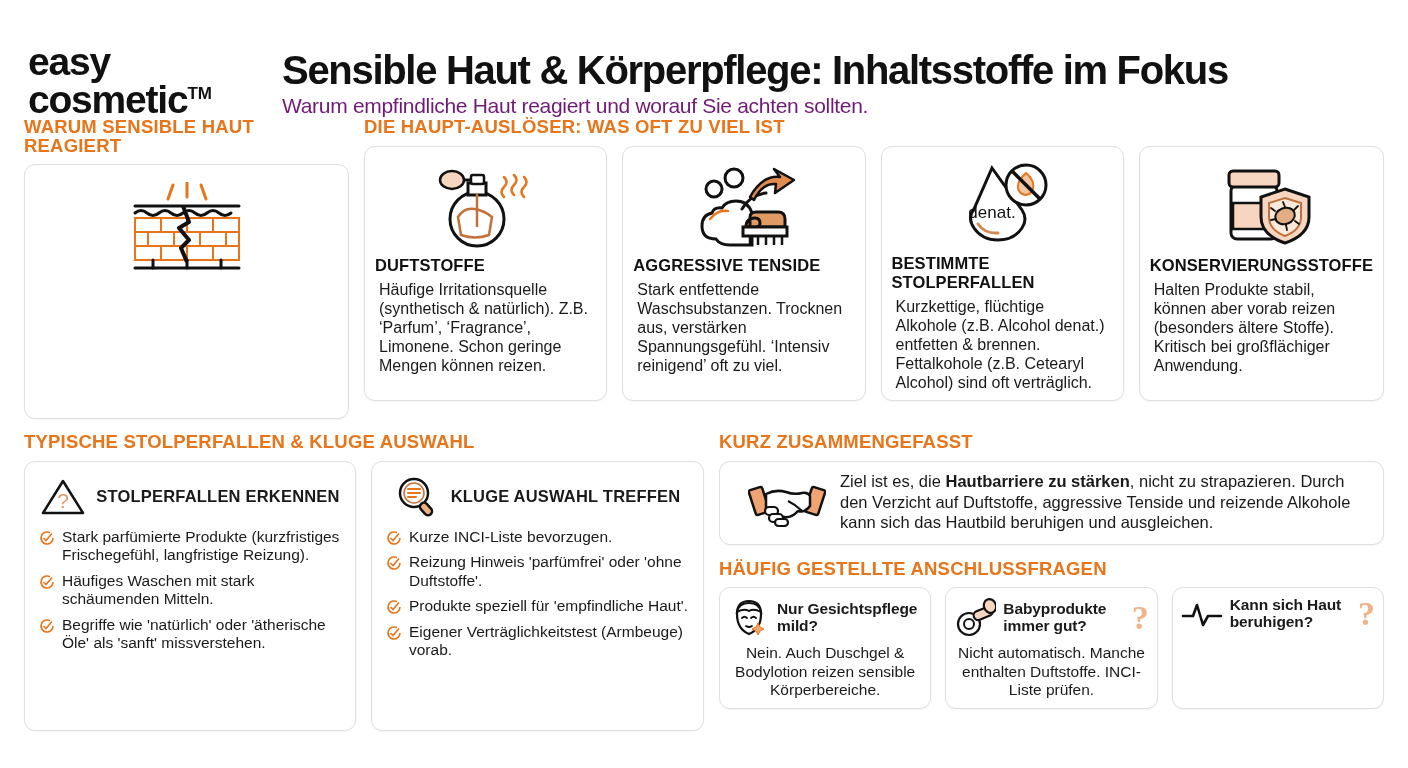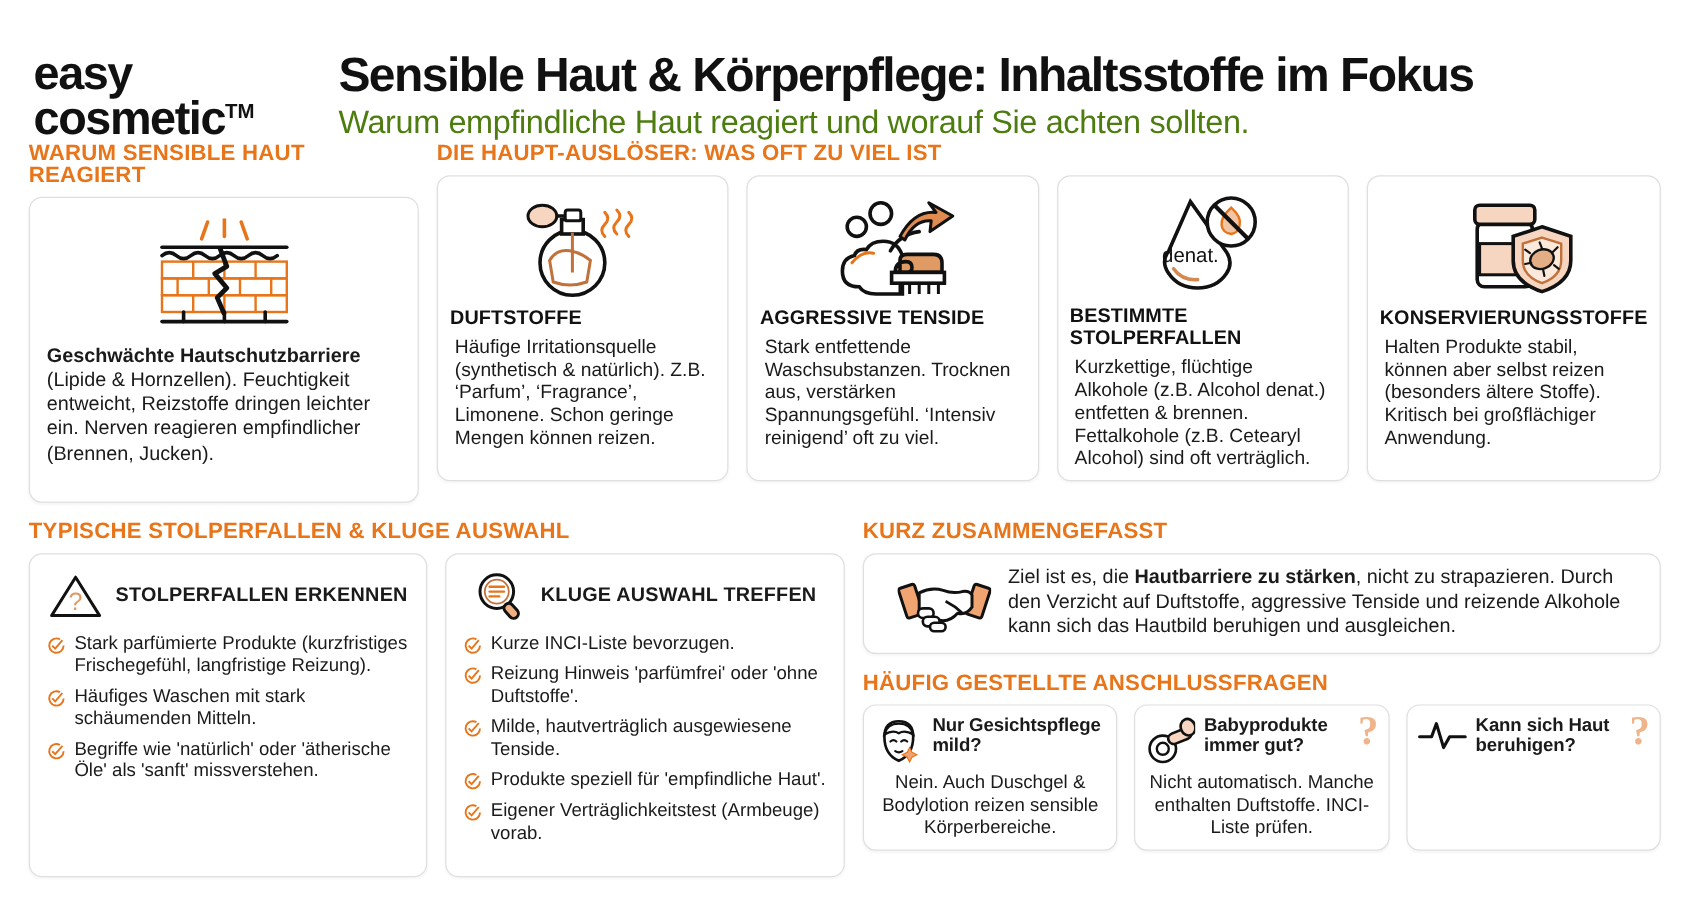--- a/index.html
+++ b/index.html
@@ -16,21 +16,21 @@
   .header { display: flex; align-items: flex-end; padding-top: 14px; height: 118px; }
   .logo { width: 258px; flex: 0 0 258px; padding-left: 4px; padding-top: 8px; }
   .logo-l1 { font-size: 39px; font-weight: 800; letter-spacing: -1.2px; line-height: 0.96; color: #111; }
   .logo-l2 { font-size: 39px; font-weight: 800; letter-spacing: -1.2px; line-height: 0.96; color: #111; }
   .logo-tm { font-size: 17px; font-weight: 700; vertical-align: super; letter-spacing: 0; }
   .head-text { padding-top: 4px; }
   .head-title {
     font-size: 40px; font-weight: 800; letter-spacing: -1.3px;
     line-height: 1.06; color: #111; white-space: nowrap;
   }
-  .head-sub { font-size: 27px; font-weight: 400; color: #4d7c0f; letter-spacing: -0.3px; margin-top: 3px; }
+  .head-sub { font-size: 21px; font-weight: 400; color: #701a75; letter-spacing: -0.3px; margin-top: 3px; }
 
   
   .sec-title {
     color: #E8751A; font-size: 18.5px; font-weight: 800; letter-spacing: 0.2px;
     text-transform: uppercase; line-height: 1; margin-bottom: 9px;
   }
 
   
   .card {
     background: #fff; border: 1px solid #dfdfdf; border-radius: 11px;
@@ -71,21 +71,21 @@
 
   
   .sum-card { padding: 12px 28px 13px; display: flex; gap: 14px; align-items: center; height: 84px; }
   .sum-card .txt { font-size: 16.5px; line-height: 1.25; }
   .sum-card .txt b { font-weight: 800; }
 
   
   .faq-title { margin-top: 15px; }
   .faq-row { display: flex; gap: 14px; }
   .faq-card { flex: 1 1 0; padding: 9px 8px 10px; text-align: center; height: 122px; }
-  .faq-head { display: flex; align-items: flex-start; gap: 7px; justify-content: flex-start; }
+  .faq-head { display: flex; align-items: center; gap: 7px; justify-content: flex-start; }
   .faq-head .q { font-size: 15.5px; font-weight: 800; line-height: 1.08; text-align: left; letter-spacing: -0.1px; }
   .faq-body { font-size: 15.5px; line-height: 1.2; margin-top: 5px; }
   .qmark { color: #F0B48A; font-size: 34px; font-weight: 800; line-height: 0.75; font-family: "Liberation Serif", serif; }
   svg { display: block; }
 </style>
 </head>
 <body>
 
 <div class="page">
 
@@ -131,21 +131,20 @@
               <line x1="8" y1="24" x2="112" y2="24"></line>
               <path d="M8 31 q6 -5 12 0 t12 0 t12 0 t12 0 t12 0 t12 0 t12 0 t12 0"></path>
               <line x1="8" y1="86" x2="112" y2="86"></line>
               <line x1="26" y1="78" x2="26" y2="86"></line>
                 <line x1="60" y1="78" x2="60" y2="86"></line>
                 <line x1="94" y1="78" x2="94" y2="86"></line>
             </g>
             <path d="M56 24 L62 40 L52 46 L62 58 L54 66 L60 80" fill="none" stroke="#111" stroke-width="4" stroke-linejoin="round"></path>
           </svg>
         </div>
-        <div class="bdy"><b>Geschwächte Hautschutzbarriere</b><span> (Lipide &amp; Hornzellen). Feuchtigkeit entweicht, Reizstoffe dringen leichter ein. Nerven reagieren empfindlicher (Brennen, Jucken).</span></div>
       </div>
     </div>
 
     <div class="block-triggers">
       <div class="sec-title">DIE HAUPT-AUSLÖSER: WAS OFT ZU VIEL IST</div>
       <div class="cards-4">
 
         <div class="card icard">
           <div class="ico">
             <svg width="108" height="90" viewBox="0 0 108 90">
@@ -219,21 +218,21 @@
                 <line x1="68" y1="50" x2="64" y2="47"></line>
                   <line x1="69" y1="58" x2="64" y2="59"></line>
                   <line x1="78" y1="46" x2="76" y2="41"></line>
                 <line x1="87" y1="49" x2="91" y2="45"></line>
                   <line x1="88" y1="60" x2="92" y2="63"></line>
                   <line x1="79" y1="64" x2="80" y2="69"></line>
               </g>
             </svg>
           </div>
           <div class="ttl">KONSERVIERUNGSSTOFFE</div>
-          <div class="bdy">Halten Produkte stabil, können aber selbst reizen (besonders ältere Stoffe). Kritisch bei großflächiger Anwendung.</div>
+          <div class="bdy">Halten Produkte stabil, können aber vorab reizen (besonders ältere Stoffe). Kritisch bei großflächiger Anwendung.</div>
         </div>
 
       </div>
     </div>
   </div>
 
   <div class="row2">
 
     <div style="width:680px;flex:0 0 680px;">
       <div class="sec-title">TYPISCHE STOLPERFALLEN &amp; KLUGE AUSWAHL</div>
@@ -307,29 +306,20 @@
               <span>Kurze INCI-Liste bevorzugen.</span>
             </li>
             <li>
               <span class="tick">
                   <svg width="16" height="16" viewBox="0 0 16 16">
                     <path d="M14 8 a6 6 0 1 1 -3 -5.2" fill="none" stroke="#E8751A" stroke-width="1.6"></path>
                     <path d="M4.5 8 L7 10.5 L13 3.5" fill="none" stroke="#E8751A" stroke-width="1.6"></path>
                   </svg>
                 </span>
               <span>Reizung Hinweis 'parfümfrei' oder 'ohne Duftstoffe'.</span>
-            </li>
-            <li>
-              <span class="tick">
-                  <svg width="16" height="16" viewBox="0 0 16 16">
-                    <path d="M14 8 a6 6 0 1 1 -3 -5.2" fill="none" stroke="#E8751A" stroke-width="1.6"></path>
-                    <path d="M4.5 8 L7 10.5 L13 3.5" fill="none" stroke="#E8751A" stroke-width="1.6"></path>
-                  </svg>
-                </span>
-              <span>Milde, hautverträglich ausgewiesene Tenside.</span>
             </li>
             <li>
               <span class="tick">
                   <svg width="16" height="16" viewBox="0 0 16 16">
                     <path d="M14 8 a6 6 0 1 1 -3 -5.2" fill="none" stroke="#E8751A" stroke-width="1.6"></path>
                     <path d="M4.5 8 L7 10.5 L13 3.5" fill="none" stroke="#E8751A" stroke-width="1.6"></path>
                   </svg>
                 </span>
               <span>Produkte speziell für 'empfindliche Haut'.</span>
             </li>

